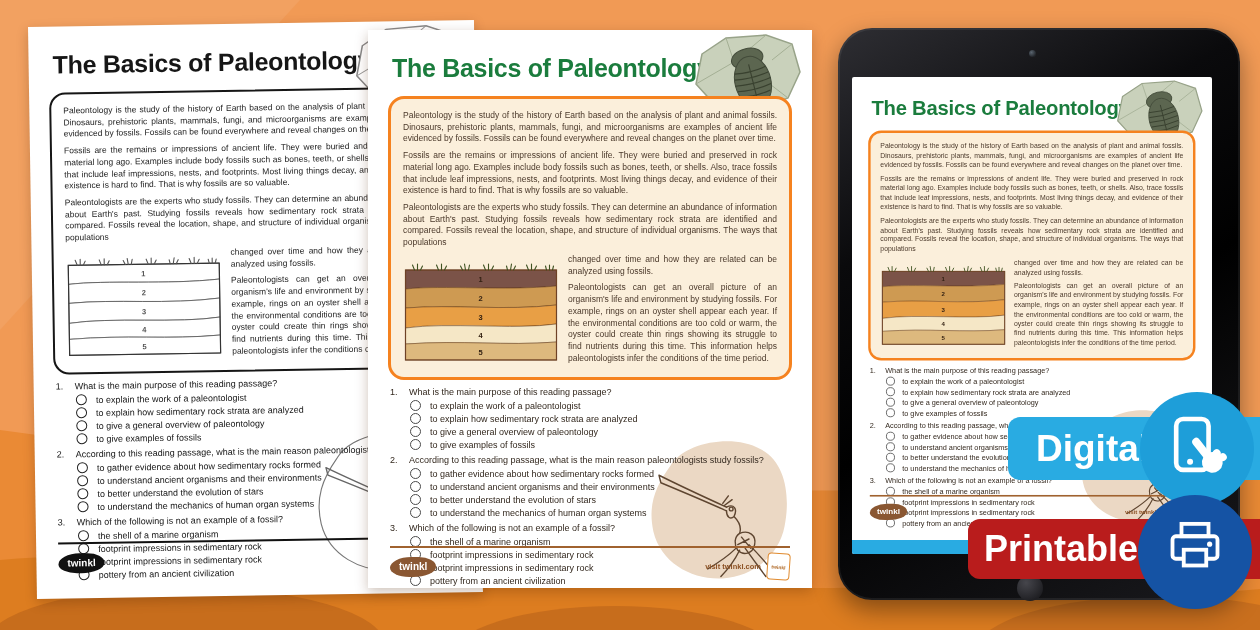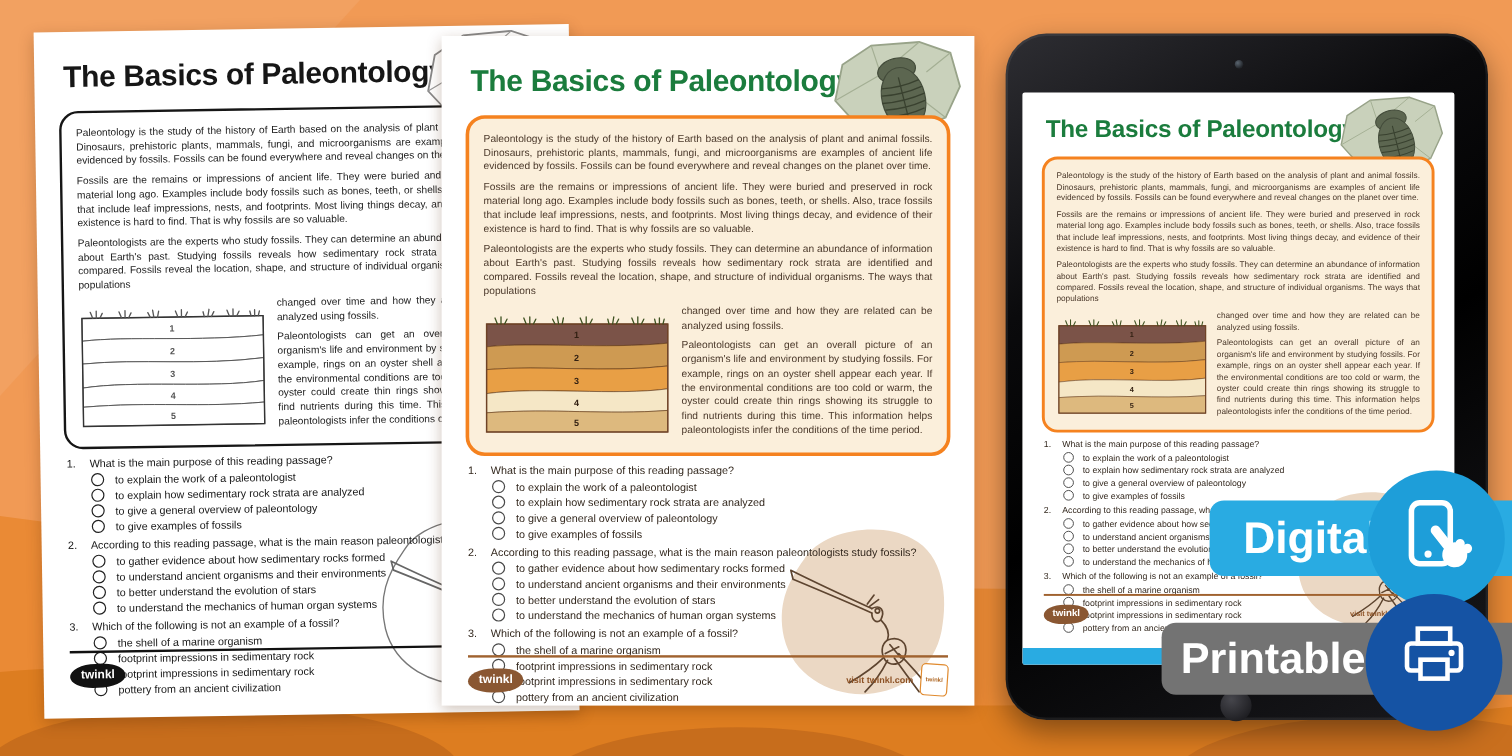--- a/index.html
+++ b/index.html
@@ -90,21 +90,21 @@
   .bw .layer{stroke:#555;}
   .bw .strata-frame{stroke:#333;}
   .bw .strata-num{fill:#555;}
   .bw .grass{stroke:#555;}
   .bw .blob{fill:#fff;stroke:#777;stroke-width:1.2;}
   .bw .bones{stroke:#666;}
 
   
   .ribbon{position:absolute;display:flex;align-items:center;color:#fff;z-index:10;font-family:"Liberation Sans",sans-serif;font-weight:bold;}
   .ribbon-digital{left:1008px;top:417px;width:252px;height:63px;background:#29ABE2;border-radius:12px 0 0 12px;font-size:37px;padding-left:28px;box-sizing:border-box;}
-  .ribbon-printable{left:968px;top:519px;width:292px;height:60px;background:#737373;border-radius:12px 0 0 12px;font-size:36px;padding-left:16px;box-sizing:border-box;}
+  .ribbon-printable{left:968px;top:519px;width:292px;height:60px;background:#b91c1c;border-radius:12px 0 0 12px;font-size:36px;padding-left:16px;box-sizing:border-box;}
   .ribbon-circle{position:absolute;border-radius:50%;z-index:11;display:flex;align-items:center;justify-content:center;}
   .circle-digital{left:1140px;top:392px;width:114px;height:114px;background:#1E9ED9;}
   .circle-printable{left:1138px;top:495px;width:114px;height:114px;background:#1553A4;}
 </style>
 </head>
 <body>
 
 <svg class="bg-svg" width="1260" height="630" viewBox="0 0 1260 630">
   <path d="M0,0 L300,0 L0,330 Z" fill="rgba(255,255,255,0.07)"></path>
   <path d="M0,430 C300,470 700,515 1260,475 L1260,630 L0,630 Z" fill="#EA8A35"></path>

